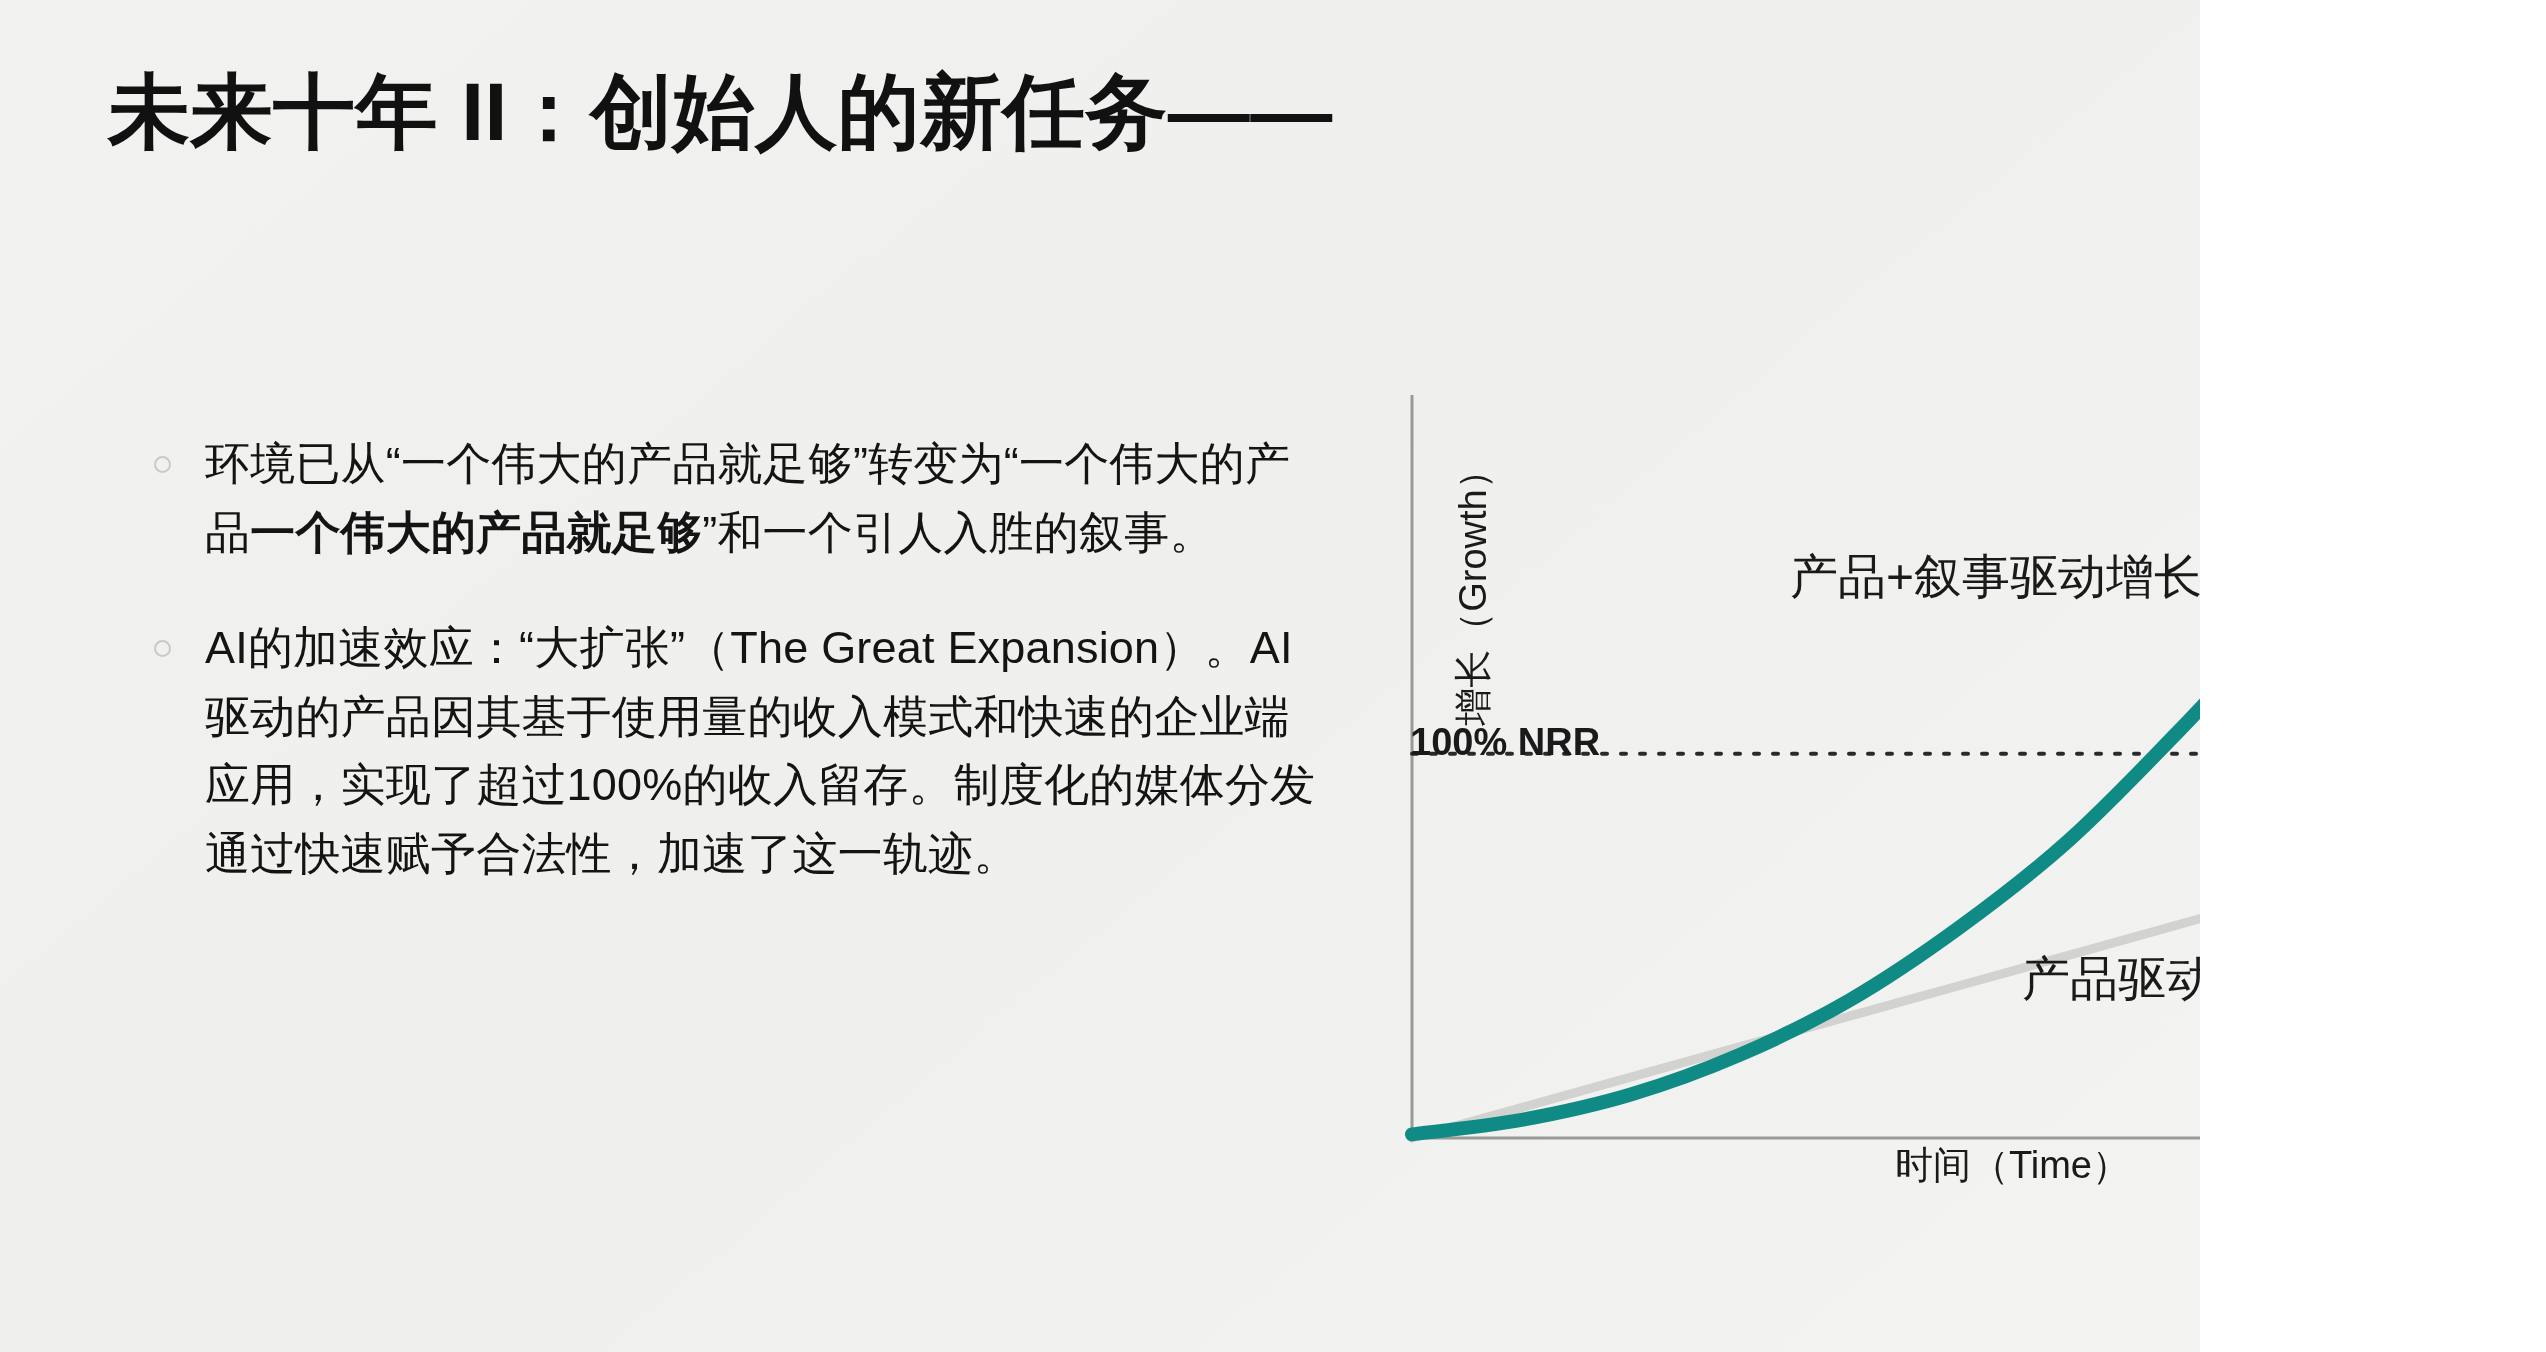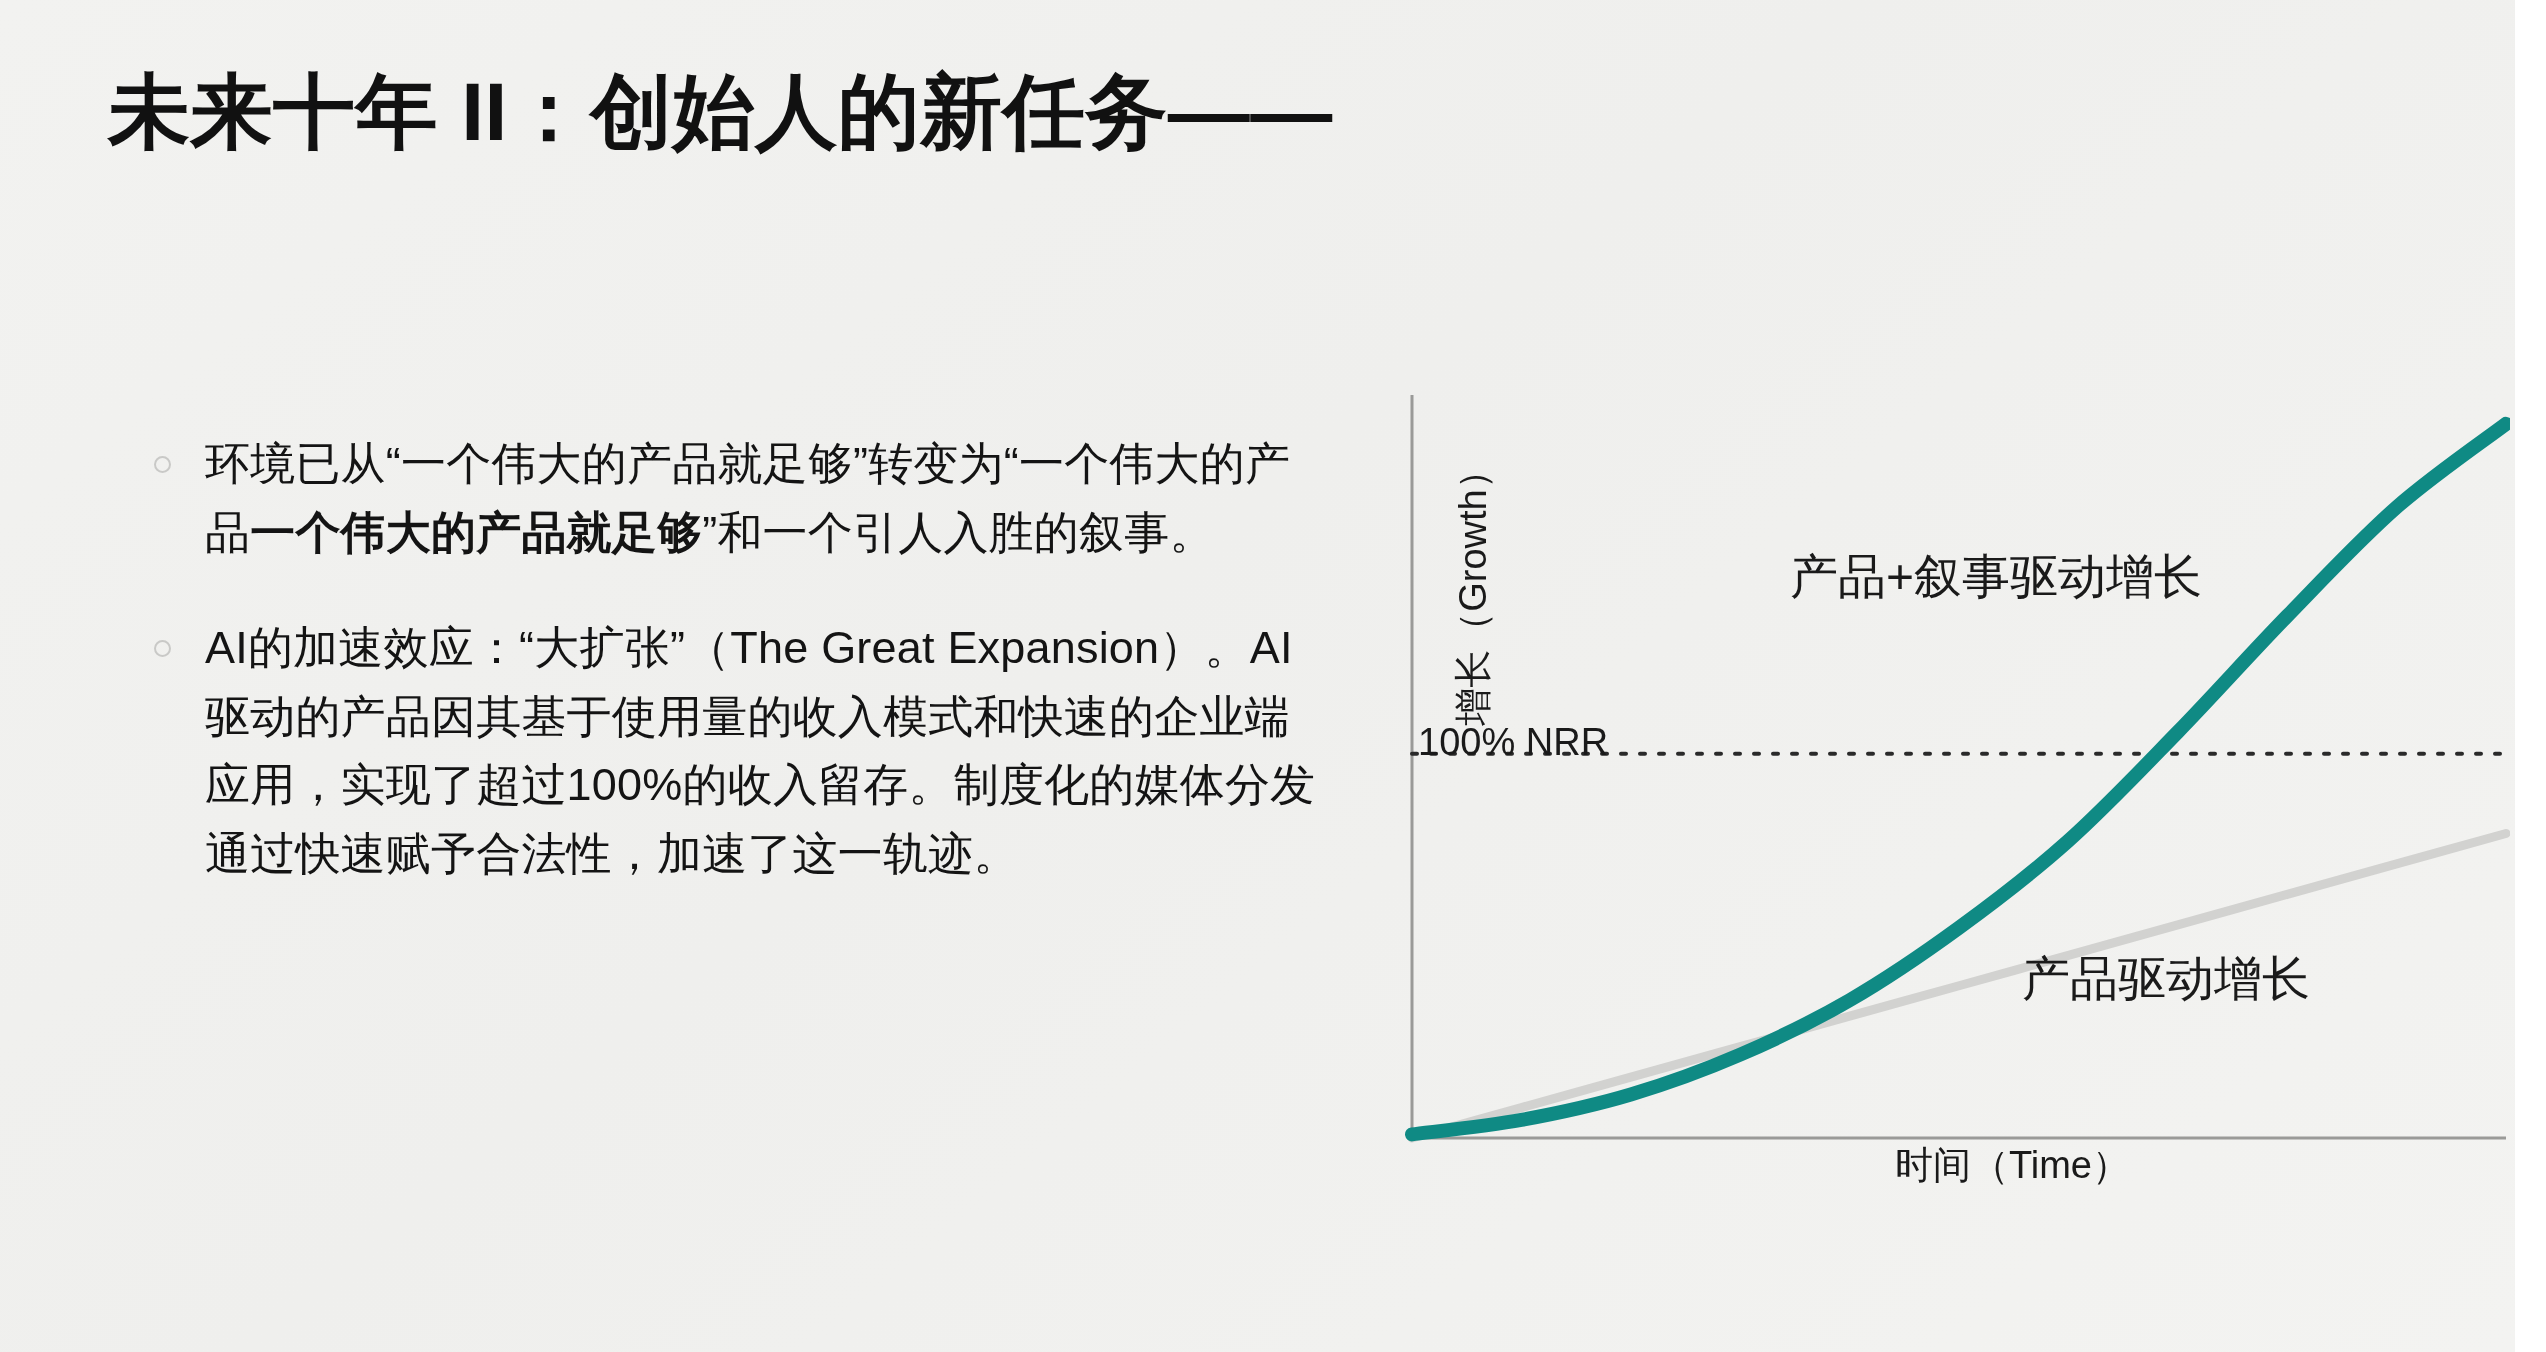--- a/index.html
+++ b/index.html
@@ -6,21 +6,21 @@
   html, body {
     margin: 0;
     padding: 0;
     background: #ffffff;
   }
   body {
     font-family: "Liberation Sans", "DejaVu Sans", sans-serif;
   }
   .slide {
     position: relative;
-    width: 2515px;
+    width: 2200px;
     height: 1352px;
     background: linear-gradient(140deg, #f2f2f0 0%, #efefed 45%, #f3f3f1 100%);
     overflow: hidden;
     box-sizing: border-box;
   }
 
   
   .title-block {
     position: absolute;
     left: 108px;
@@ -100,25 +100,26 @@
     top: 712px;
     width: 500px;
     text-align: right;
     font-size: 38px;
     color: #1a1a1a;
     white-space: nowrap;
     margin-top: 33px;
   }
   .nrr-label {
     position: absolute;
-    left: 88px;
+    left: 80px;
     top: 326px;
     font-size: 38px;
     color: #1a1a1a;
     white-space: nowrap;
+    font-weight: bold;
   }
   .series-label-teal {
     position: absolute;
     left: 460px;
     top: 150px;
     font-size: 48px;
     color: #1a1a1a;
     white-space: nowrap;
   }
   .series-label-gray {

